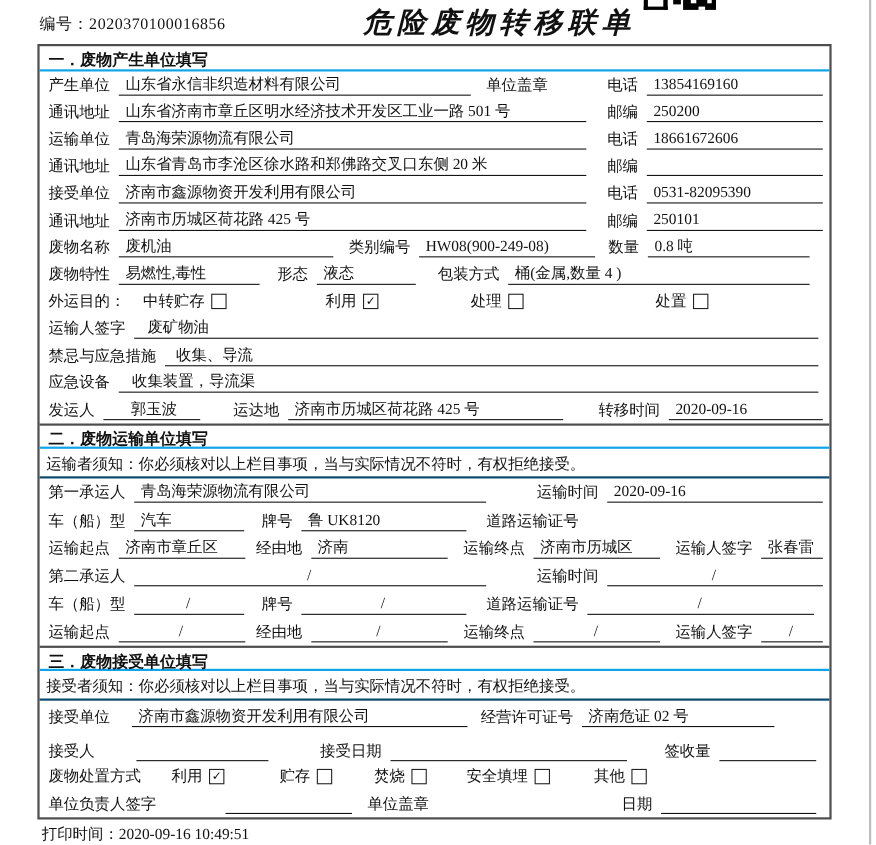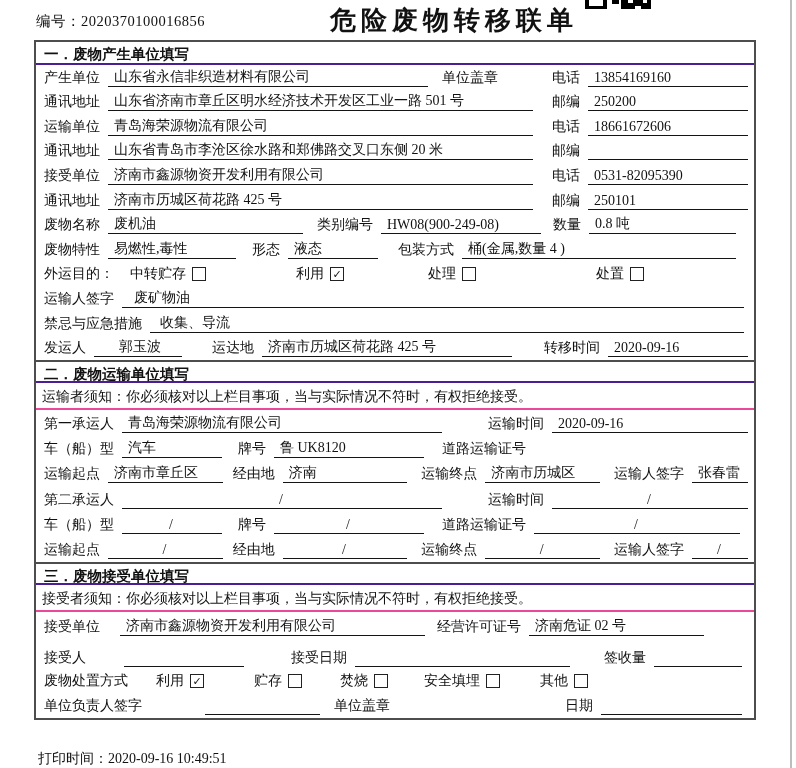--- a/index.html
+++ b/index.html
@@ -1,25 +1,25 @@
 <!DOCTYPE html>
 <html><head>
 <meta charset="utf-8">
 <style>
   html,body{margin:0;padding:0;background:#fff;}
   .page{position:relative;width:796px;height:768px;background:#fff;overflow:hidden;
         font-family:"Liberation Serif","DejaVu Serif",serif;color:#111;font-size:14px;}
   .doc-no{position:absolute;left:36px;top:12px;font-size:14.5px;letter-spacing:.5px;}
-  .title{position:absolute;left:330px;top:3px;font-size:26px;font-weight:bold;letter-spacing:5px;white-space:nowrap;}
+  .title{position:absolute;left:330px;top:3px;font-size:26px;font-weight:bold;letter-spacing:5px;white-space:nowrap;font-style:italic;}
   .qr{position:absolute;left:585px;top:0;}
   .edge{position:absolute;left:790px;top:0;width:2px;height:768px;background:#bdbdbd;}
   .form{position:absolute;left:34px;top:40px;width:722px;border:2px solid #4d4d4d;box-sizing:border-box;background:#fff;}
-  .sec-header{font-weight:bold;font-size:14.5px;padding:3px 8px 2px 8px;height:23px;box-sizing:border-box;border-bottom:2px solid #4c1d95;}
+  .sec-header{font-weight:bold;font-size:14.5px;padding:3px 8px 2px 8px;height:23px;box-sizing:border-box;border-bottom:2px solid #0ea5e9;}
   .sec-header.mid{border-top:2px solid #4d4d4d;}
-  .notice{font-size:14px;padding:5px 8px 16px 6px;height:27px;box-sizing:border-box;border-bottom:2px solid #ec4899;font-family:Liberation Serif, serif;}
+  .notice{font-size:14px;padding:5px 8px 16px 6px;height:27px;box-sizing:border-box;border-bottom:2px solid #0c4a6e;font-family:Liberation Serif, serif;}
   .row{display:flex;align-items:flex-end;box-sizing:border-box;padding:0 6px 3px 6px;}
   .s1 .row{height:24.6px;}
   .s2 .row{height:25.4px;}
   .lbl{white-space:nowrap;margin-right:6px;padding:0 2px;}
   .val{border-bottom:1.4px solid #141414;white-space:nowrap;padding:0 2px 0 6px;box-sizing:border-box;overflow:hidden;}
   .fill{flex:1 1 auto;}
   .mla{margin-left:auto;}
   .slash{text-align:center;padding-left:0;}
   .box{display:inline-block;width:14px;height:14px;border:1.5px solid #222;box-sizing:border-box;
        line-height:12px;font-size:11px;text-align:center;margin-bottom:2px;flex:0 0 auto;}
@@ -127,20 +127,24 @@
       <div class="row">
         <span class="lbl">运输人签字</span>
         <span class="val fill" style="padding-left:12px;margin-right:4px">废矿物油</span>
       </div>
 
       <div class="row">
         <span class="lbl">禁忌与应急措施</span>
         <span class="val fill" style="padding-left:10px;margin-right:4px">收集、导流</span>
       </div>
 
+      <div class="row">
+        <span class="lbl">应急设备</span>
+        <span class="val fill" style="padding-left:12px;margin-right:4px">收集装置，导流渠</span>
+      </div>
 
       <div class="row">
         <span class="lbl">发运人</span>
         <span class="val" style="width:88px;text-align:center">郭玉波</span>
         <span class="lbl" style="margin-left:28px">运达地</span>
         <span class="val" style="width:250px">济南市历城区荷花路 425 号</span>
         <span class="lbl mla">转移时间</span>
         <span class="val" style="width:140px">2020-09-16</span>
       </div>
     </div>

